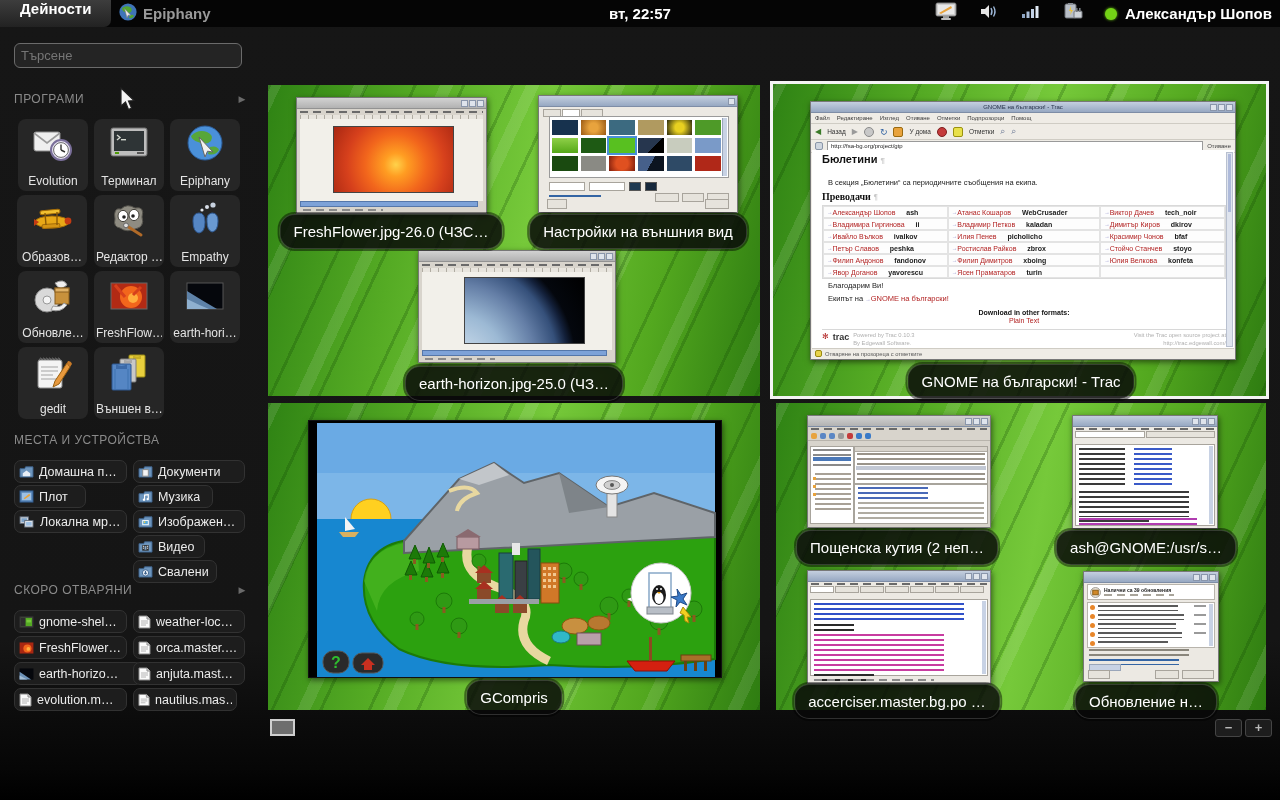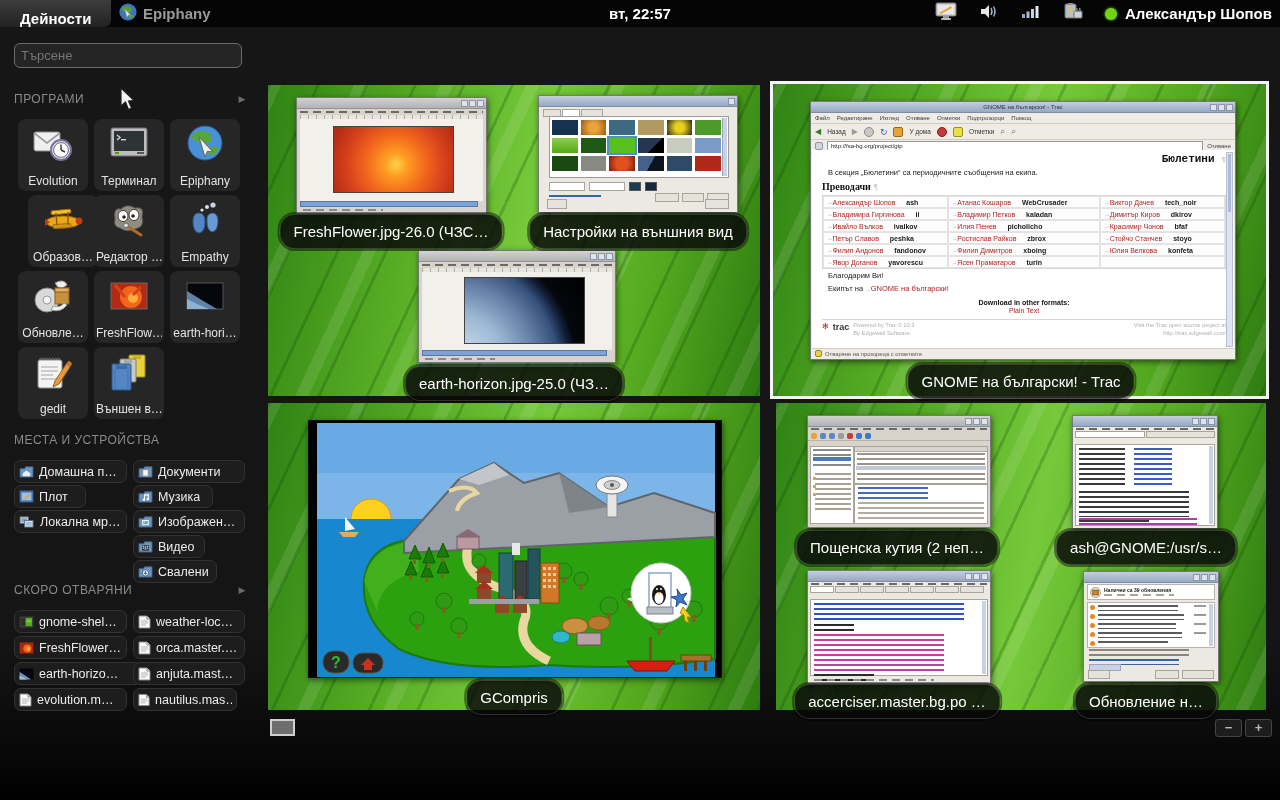--- a/index.html
+++ b/index.html
@@ -4,21 +4,21 @@
 <style>
   html,body{margin:0;padding:0;}
   body{
     width:1280px;height:800px;position:relative;overflow:hidden;
     background:linear-gradient(180deg,#161616 0%,#151515 80%,#060606 96%,#000 100%);
     font-family:"Liberation Sans","DejaVu Sans",sans-serif;color:#fff;
     -webkit-font-smoothing:antialiased;
   }
   
   .topbar{position:absolute;left:0;top:0;width:1280px;height:27px;background:#050505;z-index:60;}
-  .activities{position:absolute;left:0;top:0;height:27px;padding:0 20px;display:flex;align-items:flex-end;
+  .activities{position:absolute;left:0;top:0;height:27px;padding:0 20px;display:flex;align-items:flex-start;
     font-size:15px;font-weight:bold;color:#fff;background:linear-gradient(#3d3d3d,#222);border-radius:0 0 7px 0;}
   .appmenu{position:absolute;left:118px;top:0;height:27px;display:flex;align-items:center;gap:5px;
     font-size:15px;font-weight:bold;color:#9a9a9a;}
   .clock{position:absolute;left:50%;top:0;transform:translateX(-50%);height:27px;display:flex;align-items:center;
     font-size:15px;font-weight:bold;color:#fff;}
   .tray{position:absolute;right:8px;top:0;height:27px;display:flex;align-items:center;gap:21px;}
   .tray .uname{font-size:15px;font-weight:bold;color:#fff;display:flex;align-items:center;gap:8px;}
   .presence{width:12px;height:12px;border-radius:50%;background:#73d216;box-shadow:0 0 3px #73d216;}
   
   .sidebar{position:absolute;left:0;top:27px;width:260px;bottom:0;}
@@ -61,21 +61,21 @@
   .trac{background:#efece6;}
   .trac .menus{height:10px;display:flex;gap:7px;align-items:center;background:#efece6;border-bottom:1px solid #cfccc4;padding:0 4px;}
   .trac .menus span{font-size:6px;color:#3a3a3a;}
   .trac .toolb{height:15px;display:flex;align-items:center;gap:6px;background:#efece6;border-bottom:1px solid #cfccc4;padding:0 4px;}
   .ticn{display:inline-block;width:8px;height:8px;border-radius:2px;}
   .trac .toolb .tl{font-size:6.5px;color:#333;}
   .urlrow{height:12px;display:flex;align-items:center;gap:4px;background:#efece6;border-bottom:1px solid #cfccc4;padding:0 4px;}
   .urlrow input{flex:1;height:8px;font-size:6px;border:1px solid #9a9a9a;background:#fff;color:#222;padding:0 3px;font-family:inherit;outline:none;}
   .urlrow .go{font-size:6px;color:#444;}
   .page{position:absolute;left:1px;right:1px;top:48px;bottom:10px;background:#fff;overflow:hidden;padding:2px 8px 0 10px;}
-  .page h1{margin:1px 0 3px;font-size:11px;color:#111;font-family:Liberation Mono, monospace;text-align:right;}
+  .page h1{margin:1px 0 13px;font-size:11px;color:#111;font-family:Liberation Sans, sans-serif;}
   .page h2{margin:4px 0 3px;font-size:10px;color:#111;font-family:"Liberation Serif","DejaVu Serif",serif;}
   .pilc{color:#c9c9c9;font-size:8px;}
   .page .para{font-size:7.5px;color:#222;margin:2px 0 4px 6px;}
   .redlink{color:#b22222;}
   .ttable{display:grid;grid-template-columns:1fr 1.22fr 1fr;border:1px solid #d9d9d9;margin:2px 0;}
   .tcell{border:1px solid #e3e3e3;background:#fdfdfd;font-size:7px;padding:1.5px 3px;white-space:nowrap;overflow:hidden;}
   .tcell .arr{color:#9a9ad0;font-size:5.5px;vertical-align:1px;}
   .tcell .nm{color:#b22222;}
   .tcell .nick{color:#1a1a1a;font-weight:bold;}
   .dlwrap{text-align:center;margin-top:6px;}
@@ -199,21 +199,21 @@
       <svg width="44" height="44" viewBox="0 0 44 44">
         <circle cx="22" cy="20" r="17" fill="#4a90d9" stroke="#2a5a96"></circle>
         <path d="M8 13 Q15 6 24 9 Q31 12 28 18 Q23 23 15 19 Q9 17 8 13Z" fill="#57a639"></path>
         <path d="M27 24 Q34 22 36 27 Q32 33 25 31Z" fill="#57a639"></path>
         <path d="M16 14 L30 29 L24.5 28.2 L22 34 Z" fill="#f0f0f0" stroke="#666" stroke-width="1"></path>
       </svg>
     </span>
     <span class="tlab">Epiphany</span>
   </div>
 
-  <div class="tile" style="left:28px;top:168px;">
+  <div class="tile" style="left:17px;top:168px;">
     <span class="ticon">
       <svg width="44" height="44" viewBox="0 0 44 44">
         <ellipse cx="22" cy="23" rx="17" ry="6" fill="#e8a817" stroke="#a66d08"></ellipse>
         <rect x="10" y="11" width="20" height="4" rx="2" fill="#f2c030" stroke="#a66d08" transform="rotate(-6 20 13)"></rect>
         <rect x="12" y="25" width="18" height="4" rx="2" fill="#d49414" stroke="#a66d08" transform="rotate(-4 21 27)"></rect>
         <line x1="15" y1="14" x2="16" y2="26" stroke="#8a5a06" stroke-width="1.4"></line>
         <line x1="27" y1="13" x2="27" y2="26" stroke="#8a5a06" stroke-width="1.4"></line>
         <circle cx="38" cy="22" r="3.4" fill="#c43b12"></circle>
         <path d="M4 20 L9 23 L4 27 Z" fill="#c43b12"></path>
       </svg>

